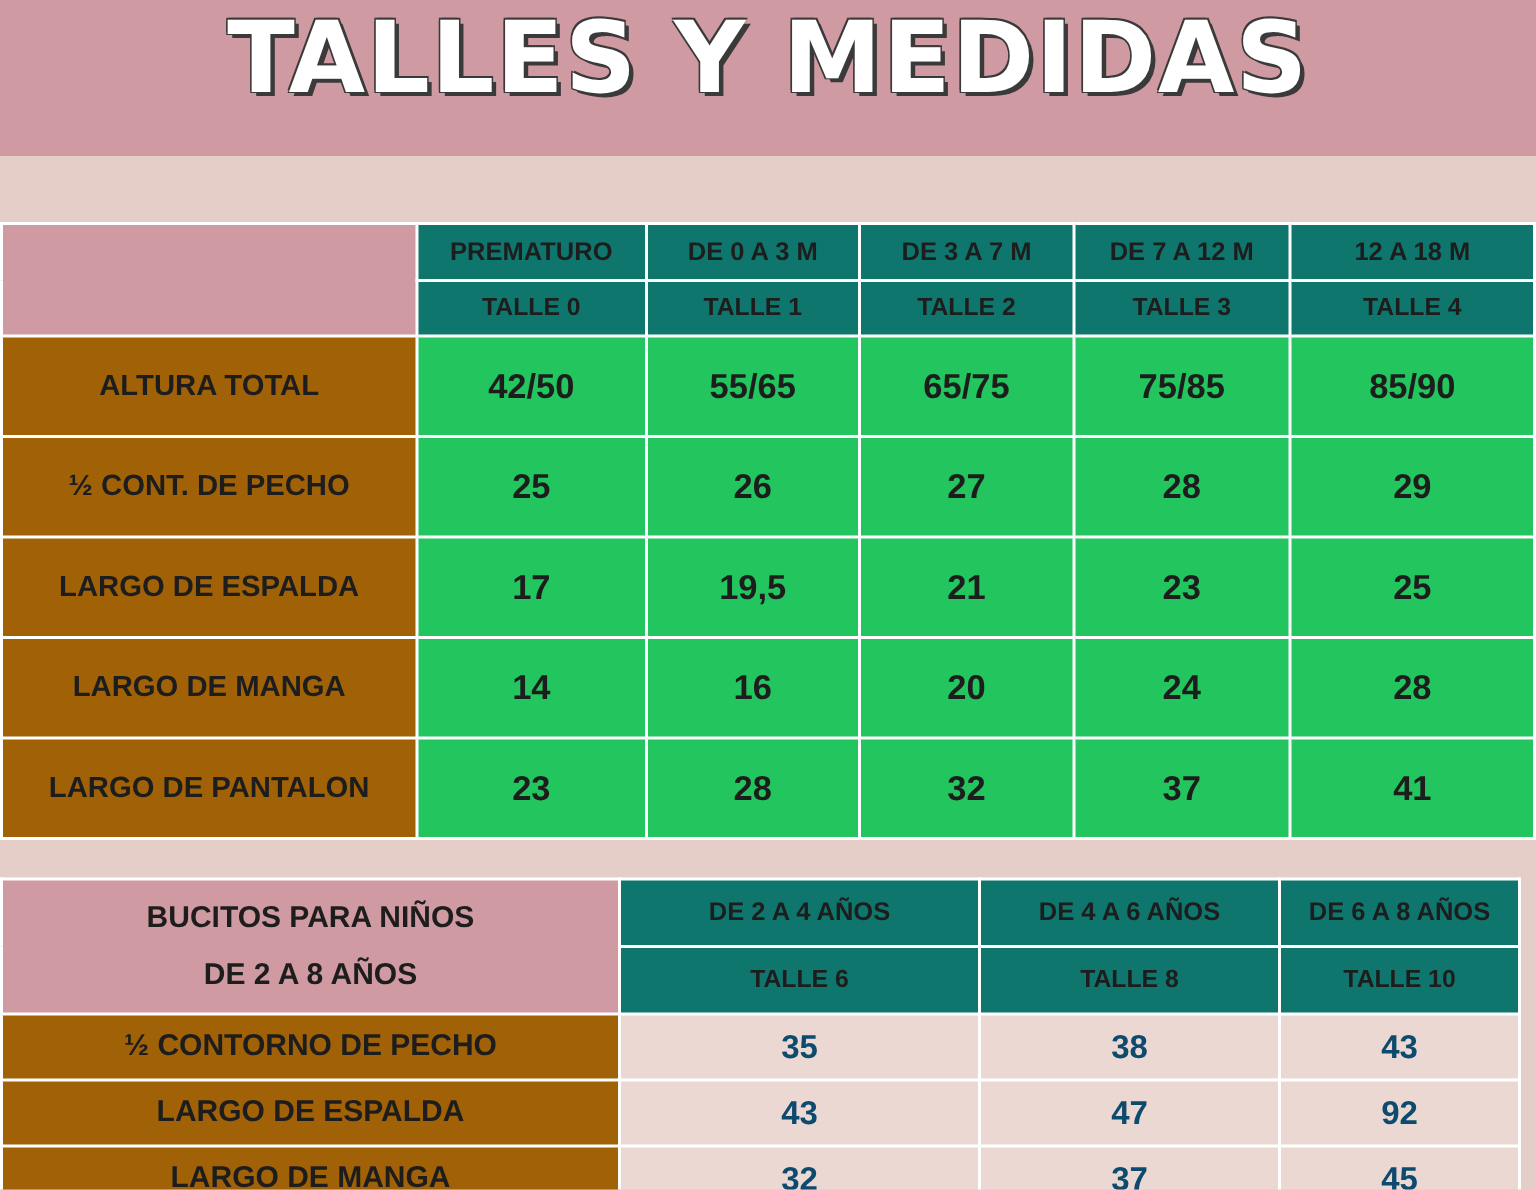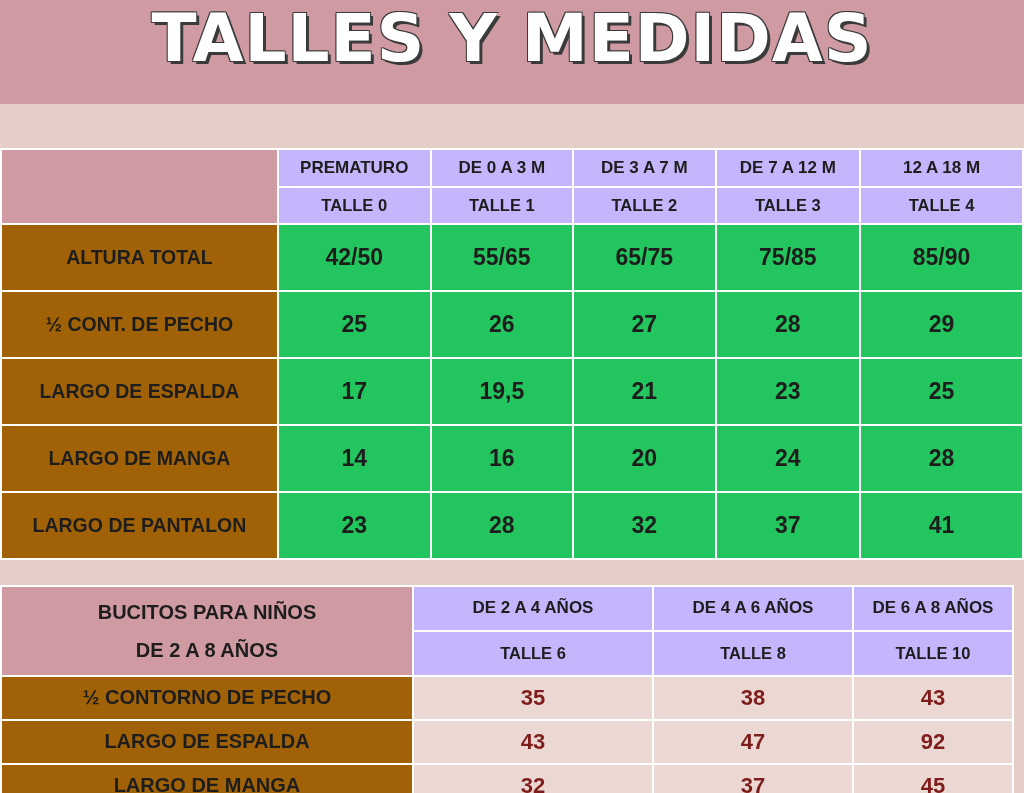--- a/index.html
+++ b/index.html
@@ -58,21 +58,21 @@
     margin-top: 25px;
   }
   td, th {
     border: 2px solid #ffffff;
     text-align: center;
     vertical-align: middle;
     font-weight: bold;
   }
   
   .hdr {
-    background: #c4b5fd;
+    background: #0f766e;
     color: #1d1d1d;
     font-size: 17px;
     line-height: 1.15;
     padding: 8px 4px;
   }
   .hdr-small {
     font-size: 16.5px;
   }
   
   .rowlabel {
@@ -87,21 +87,21 @@
   }
   
   .val {
     background: #22c55e;
     color: #1d1d1d;
     font-size: 23px;
     padding: 19px 4px;
   }
   .val-2 {
     background: #ecd8d2;
-    color: #7f1d1d;
+    color: #0c4a6e;
     font-size: 22px;
     padding: 8px 20px;
   }
   .corner {
     background: #cf9aa2;
     border: 2px solid #ffffff;
   }
   .blurb {
     background: #cf9aa2;
     color: #1d1d1d;

